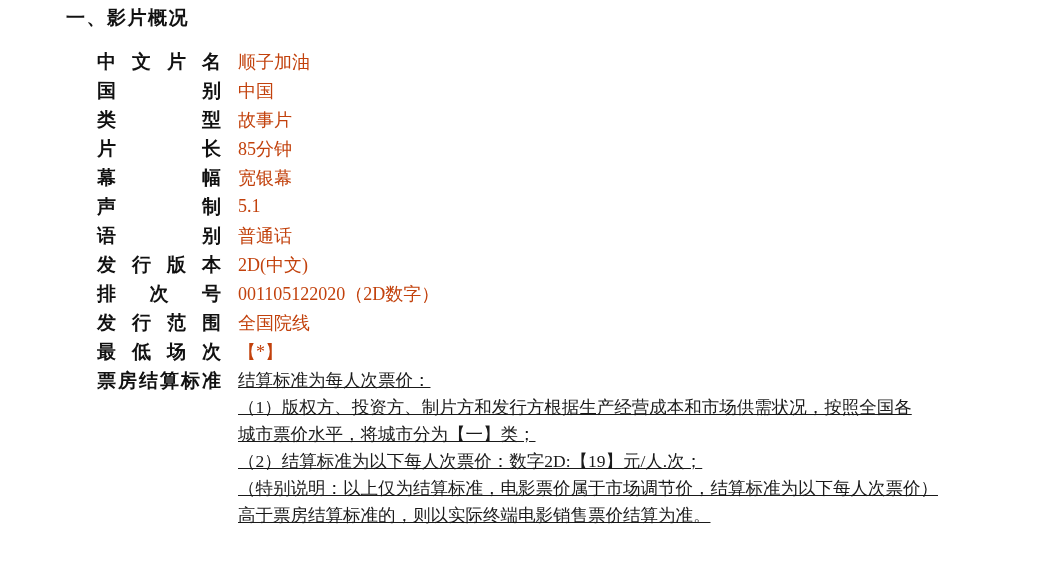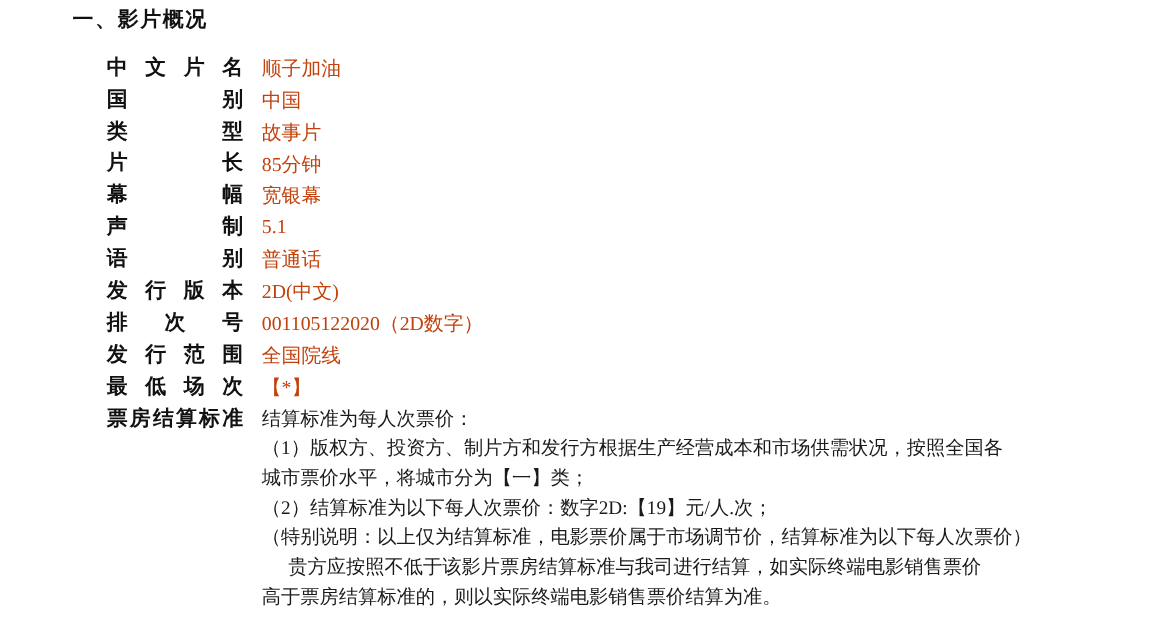--- a/index.html
+++ b/index.html
@@ -67,20 +67,21 @@
   }
   .paragraph {
     margin-left: 17px;
     font-family: "Liberation Serif", serif;
     font-size: 17.5px;
     color: #1a1a1a;
   }
   .pline {
     line-height: 27px;
     white-space: nowrap;
+    text-decoration: underline;
   }
   .pline.indent {
     padding-left: 24px;
   }
 </style>
 </head>
 <body>
 
 <div class="doc">
 
@@ -193,19 +194,18 @@
           <span>算</span>
           <span>标</span>
           <span>准</span>
         </div>
       <div class="paragraph">
         <div class="pline">结算标准为每人次票价：</div>
         <div class="pline">（1）版权方、投资方、制片方和发行方根据生产经营成本和市场供需状况，按照全国各</div>
         <div class="pline">城市票价水平，将城市分为【一】类；</div>
         <div class="pline">（2）结算标准为以下每人次票价：数字2D:【19】元/人.次；</div>
         <div class="pline">（特别说明：以上仅为结算标准，电影票价属于市场调节价，结算标准为以下每人次票价）</div>
-        <div class="pline indent">贵方应按照不低于该影片票房结算标准与我司进行结算，如实际终端电影销售票价</div>
         <div class="pline">高于票房结算标准的，则以实际终端电影销售票价结算为准。</div>
       </div>
     </div>
 
   </div>
 </div>
 
 </body></html>

